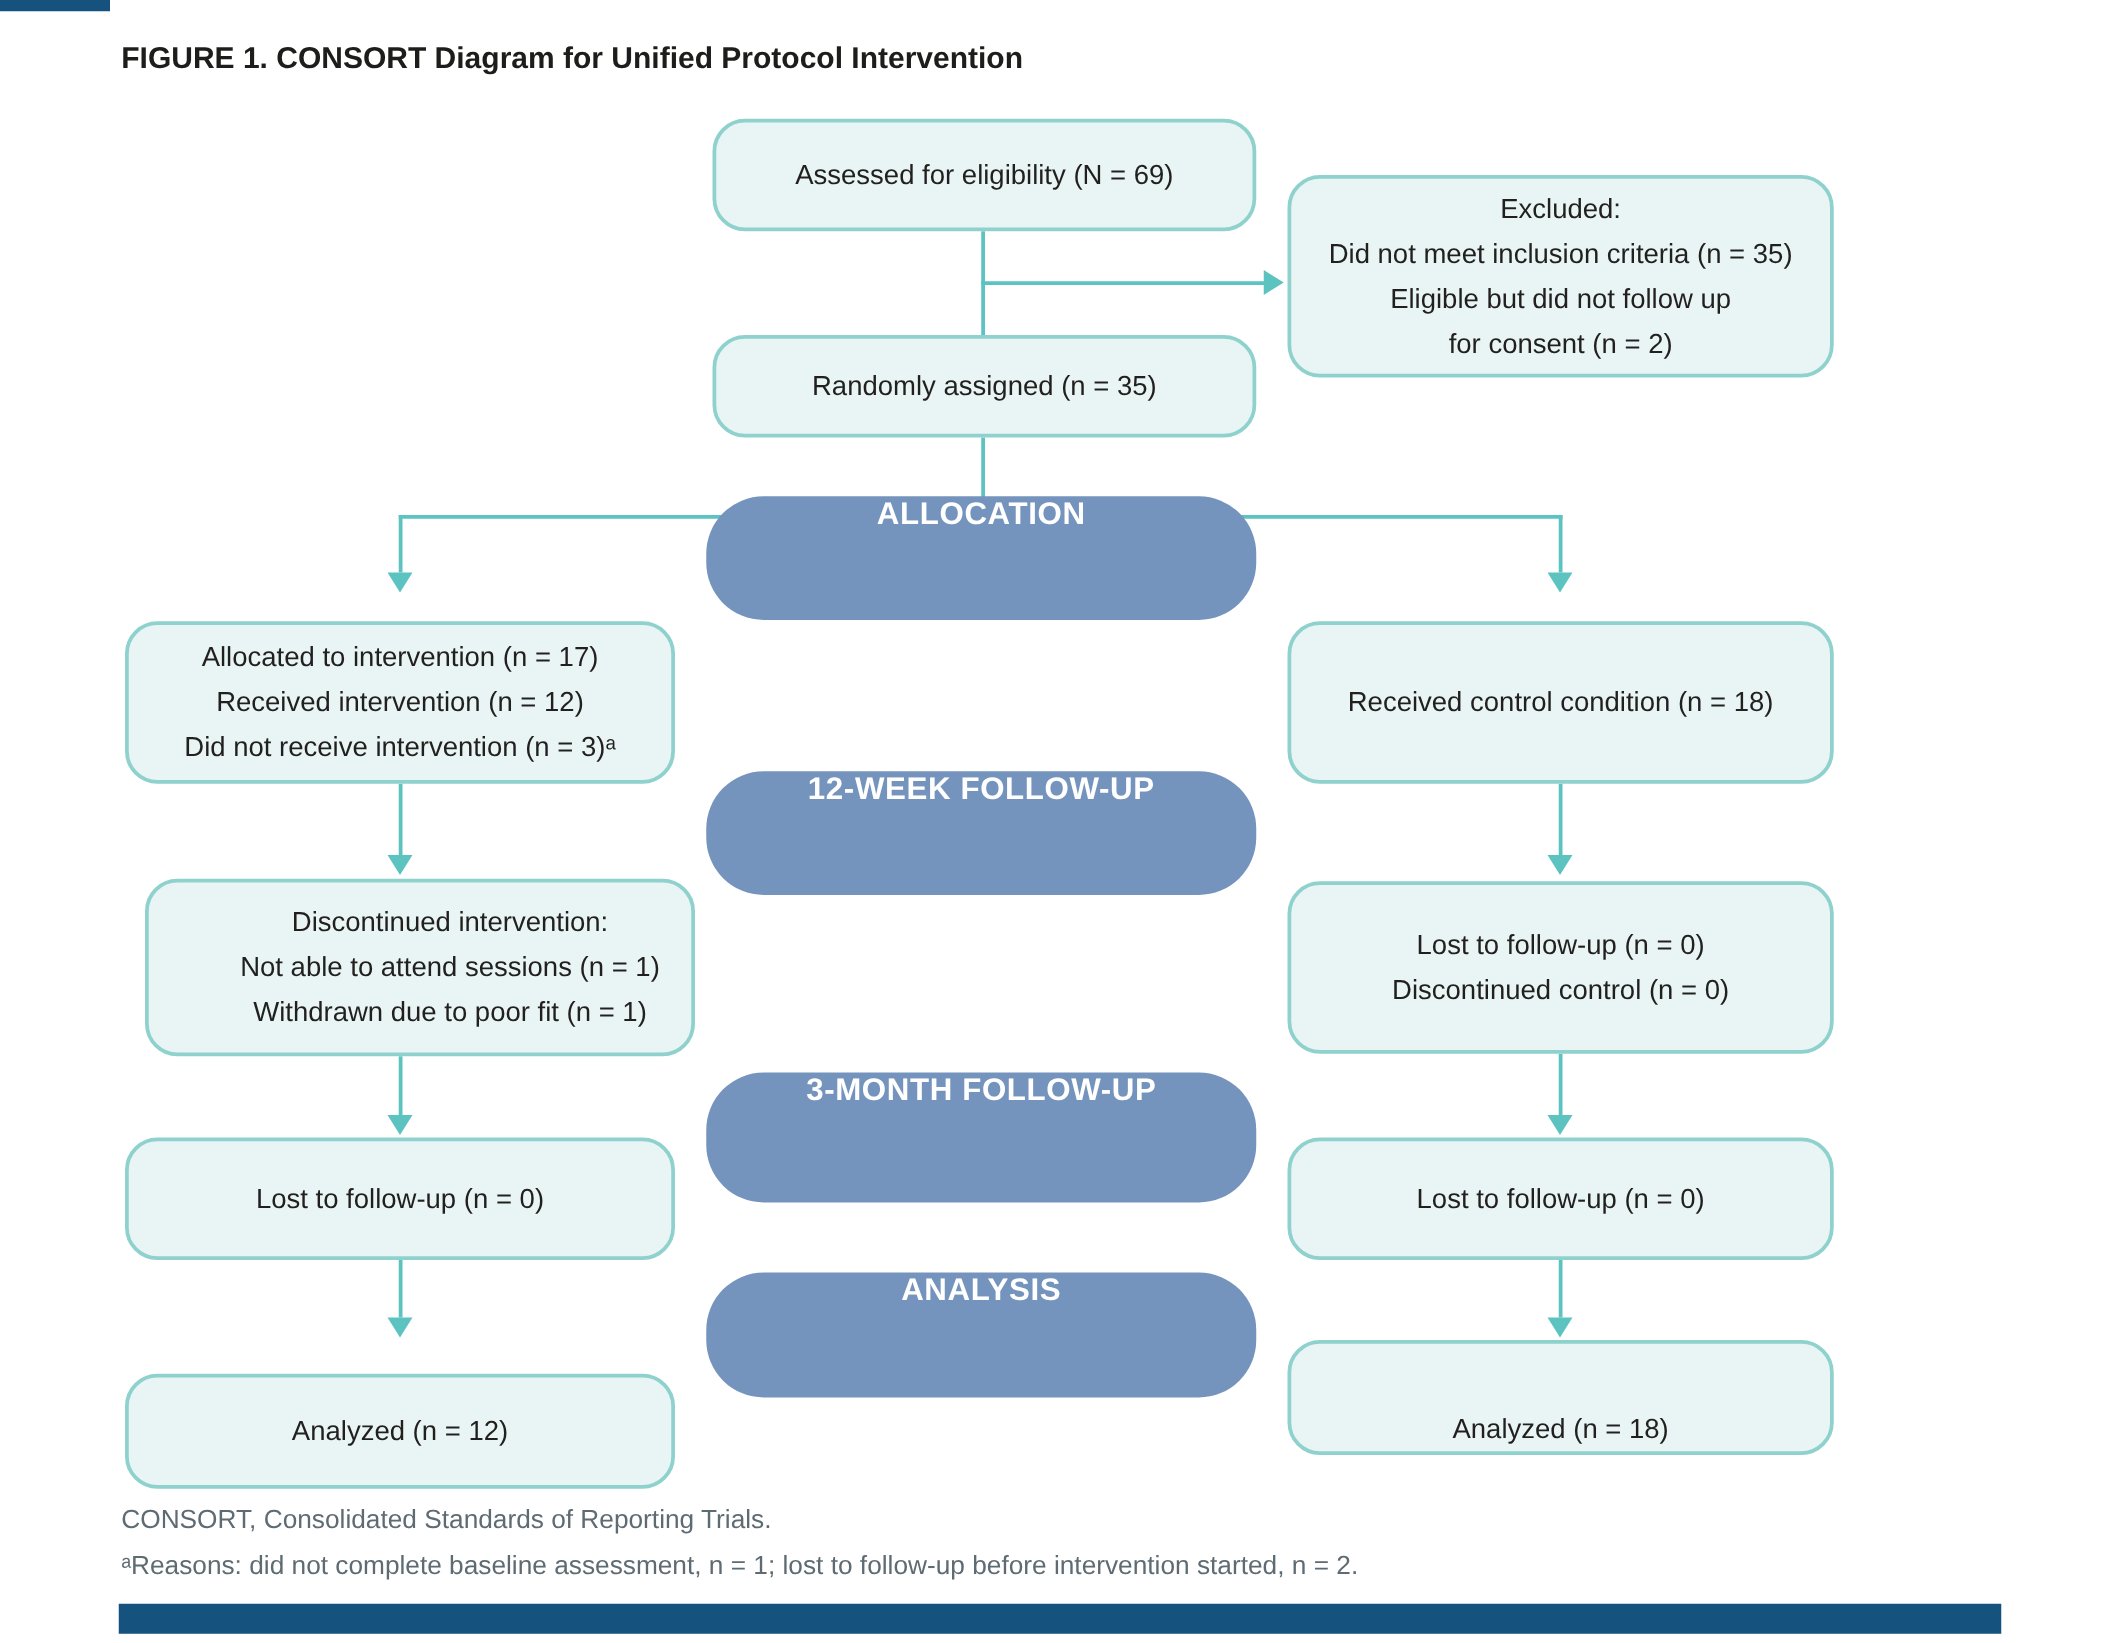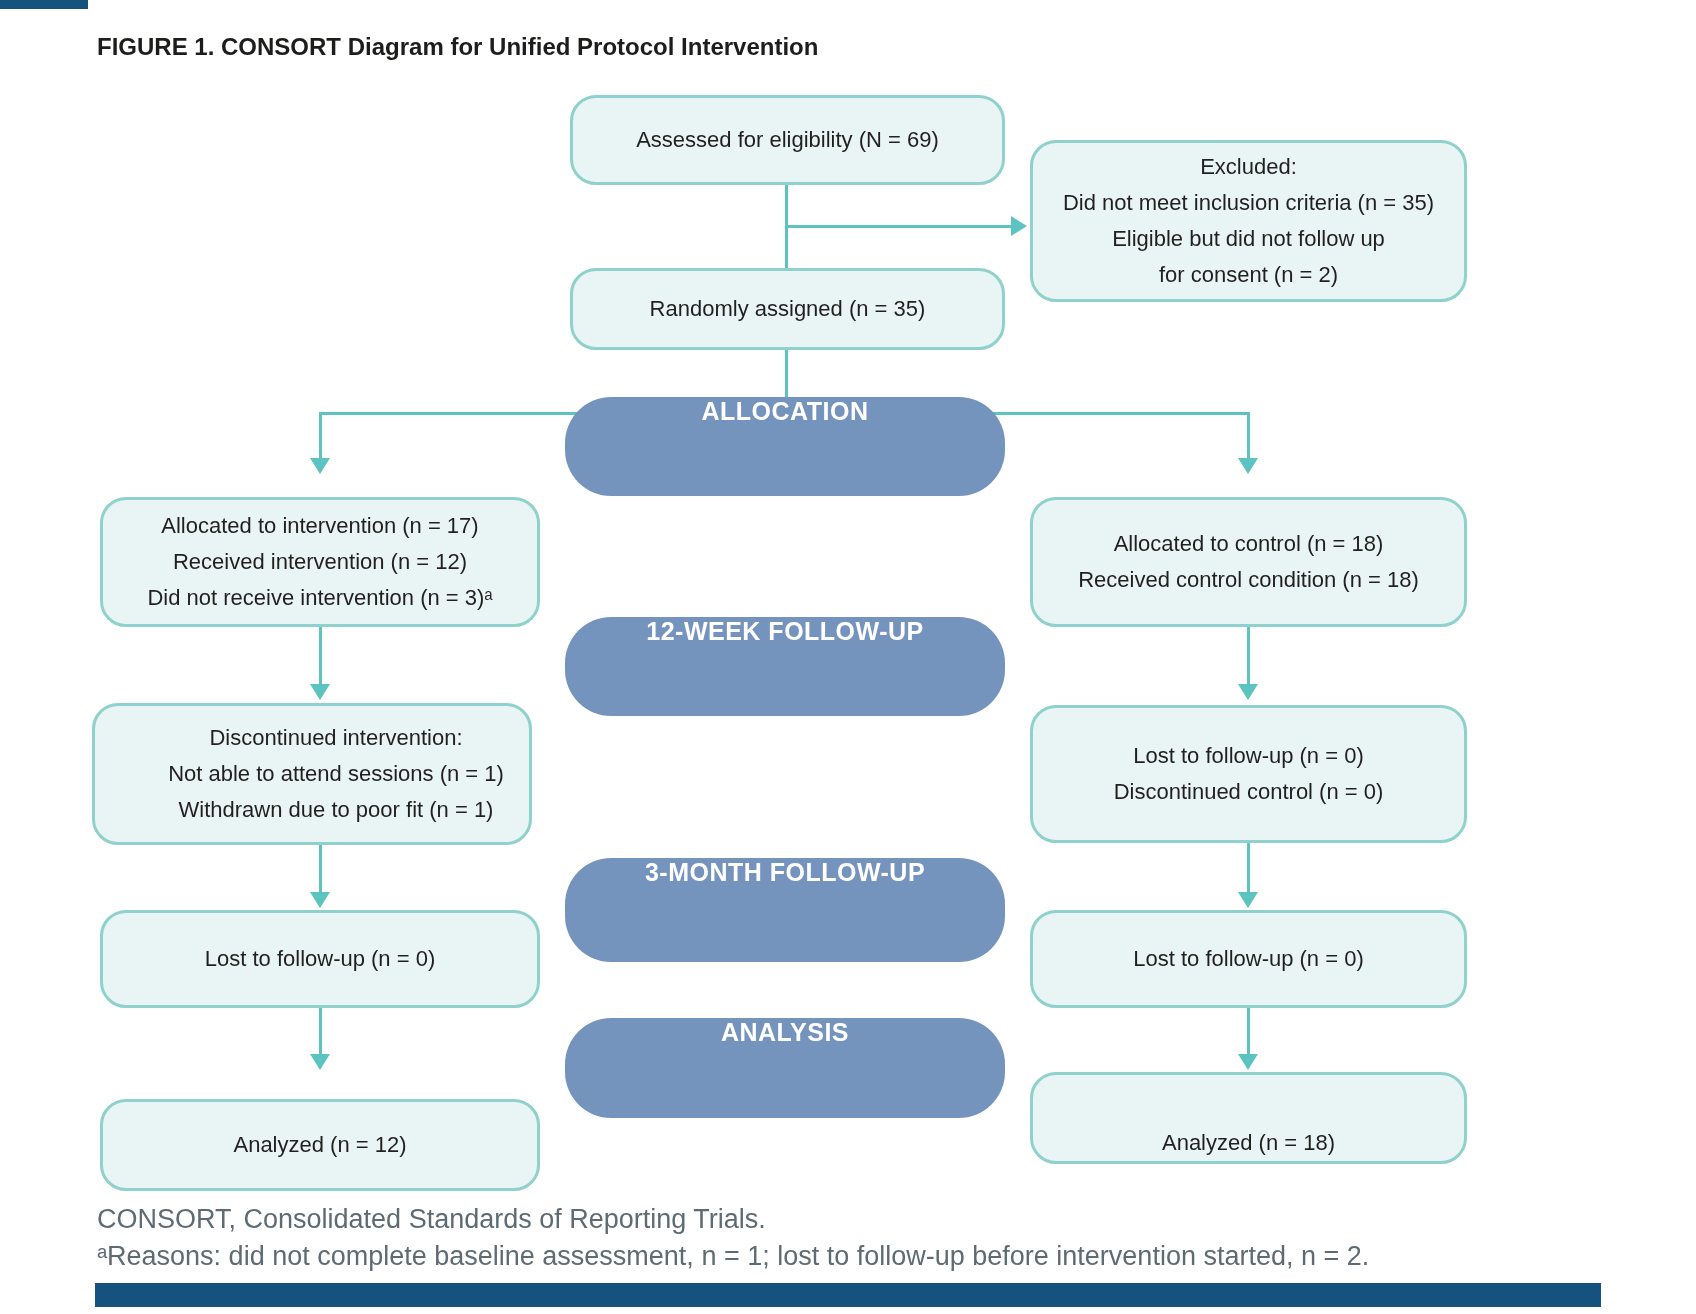--- a/index.html
+++ b/index.html
@@ -32,21 +32,21 @@
     color: var(--banner-text,#ffffff); font-weight:700; font-size:25px; letter-spacing:0.5px;
   }
 
   #box-assessed      { left:570px;  top:95px;   width:435px; height:90px; }
   #box-excluded      { left:1030px; top:140px;  width:437px; height:162px; }
   #box-randomized    { left:570px;  top:268px;  width:435px; height:82px; }
   #banner-allocation { left:565px;  top:397px;  width:440px; height:99px; }
   #box-alloc-left    { left:100px;  top:497px;  width:440px; height:130px; }
   #box-alloc-right   { left:1030px; top:497px;  width:437px; height:130px; }
   #banner-fu12       { left:565px;  top:617px;  width:440px; height:99px; }
-  #box-fu12-left     { left:92px;  top:703px;  width:440px; height:142px;padding-left:48px; }
+  #box-fu12-left     { left:116px;  top:703px;  width:440px; height:142px;padding-left:48px; }
   #box-fu12-right    { left:1030px; top:705px;  width:437px; height:138px; }
   #banner-fu3        { left:565px;  top:858px;  width:440px; height:104px; }
   #box-fu3-left      { left:100px;  top:910px;  width:440px; height:98px; }
   #box-fu3-right     { left:1030px; top:910px;  width:437px; height:98px; }
   #banner-analysis   { left:565px;  top:1018px; width:440px; height:100px; }
   #box-analyzed-left { left:100px;  top:1072px; width:440px; height:92px;margin-top:27px; }
   #box-analyzed-right{ left:1030px; top:1072px; width:437px; height:92px;justify-content:flex-end; }
 
   .vline { position:absolute; width:3px; background: var(--arrow,#5cc3c1); }
   .hline { position:absolute; height:3px; background: var(--arrow,#5cc3c1); }
@@ -69,21 +69,21 @@
   #c-fu12-rt    { left:1238px; top:684px; }
   #c-fu3-lv     { left:319px;  top:845px; height:47px; }
   #c-fu3-lt     { left:310px;  top:892px; }
   #c-fu3-rv     { left:1247px; top:843px; height:49px; }
   #c-fu3-rt     { left:1238px; top:892px; }
   #c-an-lv      { left:319px;  top:1008px; height:46px; }
   #c-an-lt      { left:310px;  top:1054px; }
   #c-an-rv      { left:1247px; top:1008px; height:46px; }
   #c-an-rt      { left:1238px; top:1054px; }
 
-  .footnote { position:absolute; left:97px; font-size:27px; color: var(--footnote-text,#5e6b73); white-space:nowrap; }
+  .footnote { position:absolute; left:97px; font-size:21px; color: var(--footnote-text,#5e6b73); white-space:nowrap; }
   #footnote1 { top:1204px; }
   #footnote2 { top:1241px; }
 </style>
 </head>
 <body>
 
 <div class="page">
 
   <div id="corner-bar" class="edge-bar"></div>
 
@@ -133,21 +133,20 @@
     <span>ALLOCATION</span>
   </div>
 
   <div id="box-alloc-left" class="box">
     <div>Allocated to intervention (n = 17)</div>
     <div>Received intervention (n = 12)</div>
     <div>Did not receive intervention (n = 3)ᵃ</div>
   </div>
 
   <div id="box-alloc-right" class="box">
-    <div>Allocated to control (n = 18)</div>
     <div>Received control condition (n = 18)</div>
   </div>
 
   <div id="banner-fu12" class="banner">
     <span>12-WEEK FOLLOW-UP</span>
   </div>
 
   <div id="box-fu12-left" class="box">
     <div>Discontinued intervention:</div>
     <div>Not able to attend sessions (n = 1)</div>

